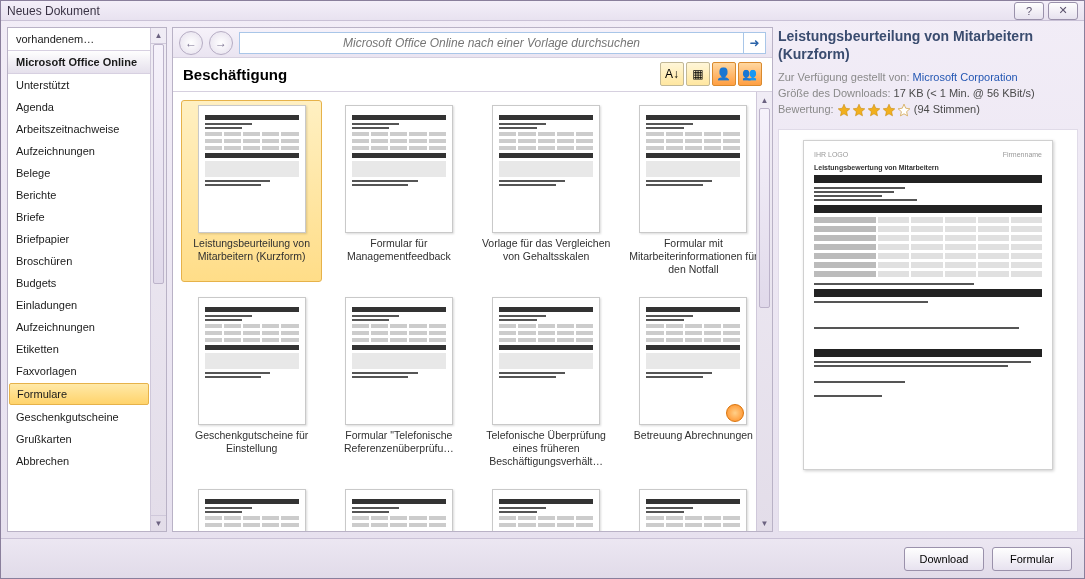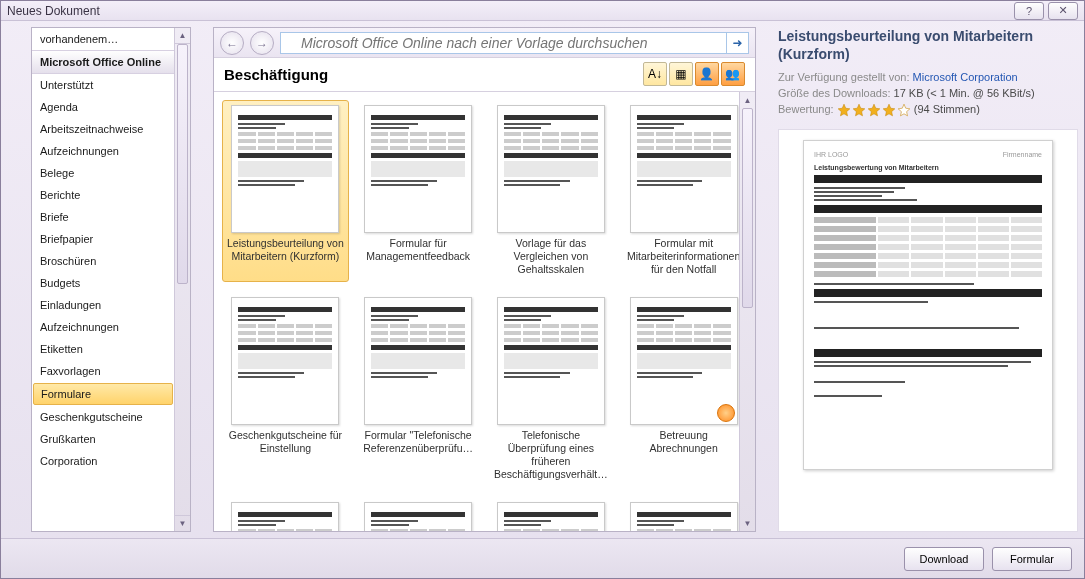--- a/index.html
+++ b/index.html
@@ -5,39 +5,39 @@
 * { box-sizing: border-box; margin: 0; padding: 0; font-family: "Segoe UI", Tahoma, sans-serif; }
 body { background: #e8e4ee; width: 1085px; height: 579px; overflow: hidden; }
 
 .window { width: 1085px; height: 579px; background: linear-gradient(#f2edf7,#e6e0ee); border: 1px solid #8a7f9c; display: flex; flex-direction: column; }
 
 .titlebar { height: 20px; display: flex; align-items: center; padding: 0 6px; background: linear-gradient(#f4eff9,#e8e2f0); border-bottom: 1px solid #c9c1d6; }
 .titlebar .title { font-size: 12px; color: #3a3345; }
 .titlebar .spacer { flex: 1; }
 .win-btn { width: 30px; height: 18px; margin-left: 4px; border: 1px solid #9a91ab; border-radius: 3px; background: linear-gradient(#fefefe,#e7e2ef); display: flex; align-items: center; justify-content: center; font-size: 11px; color: #5c536e; cursor: pointer; }
 
-.body { flex: 1; display: flex; padding: 6px; gap: 22px; min-height: 0; margin-left: 24px; }
+.body { flex: 1; display: flex; padding: 6px; gap: 5px; min-height: 0; }
 
 
 .sidebar { width: 160px; background: #fff; border: 1px solid #b9b2c6; display: flex; }
 .sidebar-list { flex: 1; overflow: hidden; }
 .side-item { font-size: 11px; color: #1a1a1a; padding: 5px 8px; border-bottom: 0; cursor: pointer; white-space: nowrap; overflow: hidden; text-overflow: ellipsis; }
 .side-item.bold { font-weight: bold; background: linear-gradient(#fefefe,#e5e0ec); border-top:1px solid #d7d0e1; border-bottom:1px solid #d7d0e1; }
 .side-item.selected { background: linear-gradient(#ffe9a8,#ffd36b); border: 1px solid #e6b24a; border-radius: 2px; margin: 1px; padding: 4px 7px; }
 .side-scroll { width: 16px; background: linear-gradient(#f0ecf5,#e3dde9); border-left:1px solid #cfc8da; position: relative; }
 .side-scroll .up, .side-scroll .down { height: 16px; display:flex;align-items:center;justify-content:center;font-size:8px;color:#6b6280; border-bottom:1px solid #cfc8da;}
 .side-scroll .down{position:absolute;bottom:0;left:0;right:0;border-top:1px solid #cfc8da;border-bottom:0;}
 .side-scroll .thumb{position:absolute;top:16px;left:2px;right:2px;height:240px;background:linear-gradient(#f6f2fb,#e0d9ea);border:1px solid #bcb3ca;border-radius:2px;}
 
 
 .center { flex: 1; background: #fff; border: 1px solid #b9b2c6; display: flex; flex-direction: column; min-width: 0; }
 .navbar { height: 30px; display: flex; align-items: center; padding: 3px 6px; gap: 6px; border-bottom: 1px solid #d6d0df; background: linear-gradient(#f6f2fa,#eae4f1); }
 .nav-circle { width: 24px; height: 24px; border-radius: 50%; border: 1px solid #b6adc4; background: radial-gradient(#fff,#e4deec); display:flex;align-items:center;justify-content:center;color:#7a7190;font-size:12px; cursor:pointer;}
 .search-wrap { flex: 1; display: flex; border: 1px solid #a9c6e8; background: #fff; height: 22px; }
-.search-wrap input { flex: 1; border: 0; outline: 0; font-size: 14px; padding: 0 20px; font-style: italic; color: #7a7a7a; }
+.search-wrap input { flex: 1; border: 0; outline: 0; font-size: 12px; padding: 0 0; font-style: italic; color: #7a7a7a; text-align: center; }
 .go-btn { width: 22px; display:flex;align-items:center;justify-content:center;border-left:1px solid #a9c6e8;color:#2b64a9;font-size:12px;cursor:pointer;}
 
 .cat-header { height: 34px; display:flex; align-items:center; padding: 0 10px; border-bottom:1px solid #d6d0df; position: relative; }
 .cat-header h2 { font-size: 15px; font-weight: bold; color: #000000; }
 .cat-tools { position:absolute; right:10px; top:4px; display:flex; gap:2px; }
 .tool-btn { width:24px;height:24px;border:1px solid #c2b896;background:linear-gradient(#fff6d8,#ffe7a0);display:flex;align-items:center;justify-content:center;font-size:12px;cursor:pointer;border-radius:2px;}
 .tool-btn.orange{background:linear-gradient(#ffd7a0,#ff9f42);border-color:#d98a2e;}
 
 .gallery { flex:1; overflow:hidden; padding:8px; position:relative; }
 .grid { display:grid; grid-template-columns: repeat(4, 1fr); gap: 10px 6px; }
@@ -109,21 +109,21 @@
           <div class="side-item">Briefpapier</div>
           <div class="side-item">Broschüren</div>
           <div class="side-item">Budgets</div>
           <div class="side-item">Einladungen</div>
           <div class="side-item">Aufzeichnungen</div>
           <div class="side-item">Etiketten</div>
           <div class="side-item">Faxvorlagen</div>
           <div class="side-item selected">Formulare</div>
           <div class="side-item">Geschenkgutscheine</div>
           <div class="side-item">Grußkarten</div>
-          <div class="side-item">Corporation</div>
+          <div class="side-item">Abbrechen</div>
         </div>
       <div class="side-scroll">
         <div class="up">▲</div>
         <div class="thumb"></div>
         <div class="down">▼</div>
       </div>
     </div>
 
     <div class="center">
       <div class="navbar">

